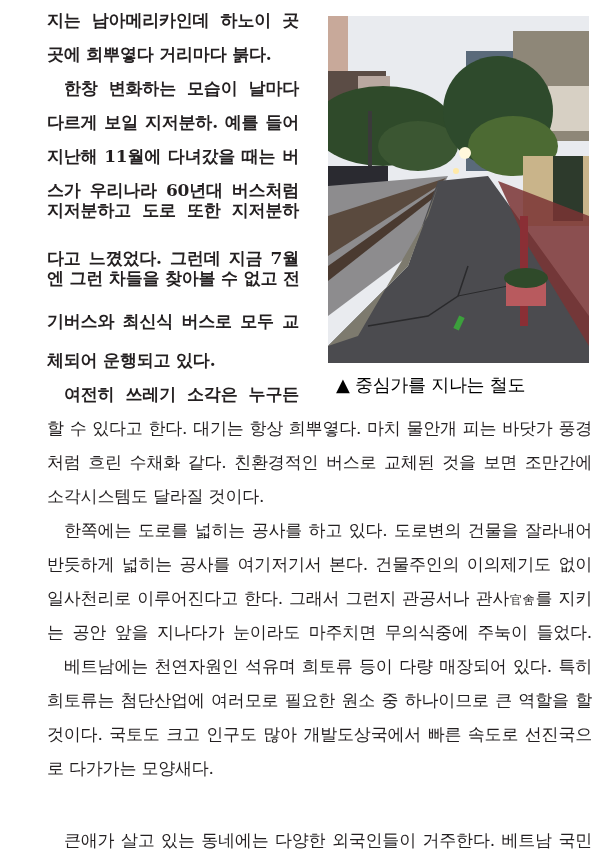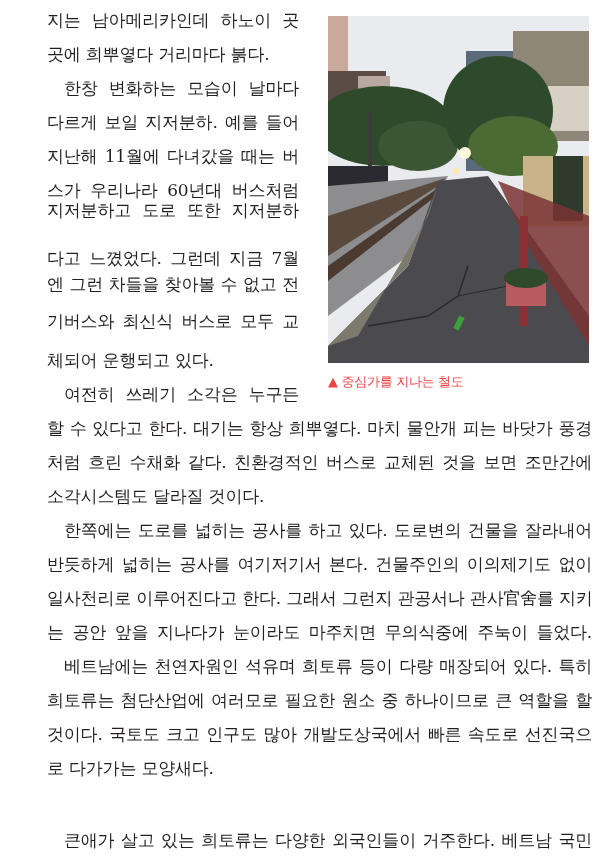--- a/index.html
+++ b/index.html
@@ -1,28 +1,28 @@
 <!DOCTYPE html>
 <html><head>
 <meta charset="utf-8">
 <style>
   html, body { margin: 0; padding: 0; background: #ffffff; }
   body { width: 605px; height: 867px; position: relative; overflow: hidden;
          font-family: "DejaVu Serif", "Liberation Serif", serif; color: #231f20; }
   .line { position: absolute; left: 47px; font-size: 17px; line-height: 20px;
           white-space: nowrap; letter-spacing: -0.2px; }
-  .narrow { width: 252px; text-align: justify; text-align-last: justify; }
+  .narrow { width: 252px; text-align: justify; text-align-last: justify; font-weight: bold; }
   .wide { width: 545px; text-align: justify; text-align-last: justify; }
   .last { text-align-last: left; }
   .indent { text-indent: 17px; }
   .photo { position: absolute; left: 328px; top: 16px; width: 261px; height: 347px;
            overflow: hidden; background: #e9ebef; }
-  .caption { position: absolute; left: 328px; top: 373px; font-family: "DejaVu Sans", "Liberation Sans", sans-serif;
-             font-size: 13px; color: #ef4444; letter-spacing: -0.3px; }
-  .small-hanja { font-size: 17px; }
+  .caption { position: absolute; left: 336px; top: 373px; font-family: "DejaVu Sans", "Liberation Sans", sans-serif;
+             font-size: 18px; color: #000000; letter-spacing: -0.3px; }
+  .small-hanja { font-size: 12px; }
 </style>
 </head>
 <body>
 
 <div class="photo">
   <svg width="261" height="347" viewBox="0 0 261 347">
     <rect x="0" y="0" width="261" height="347" fill="#e9ebef"></rect>
 
     <rect x="0" y="0" width="20" height="120" fill="#c8a99a"></rect>
     <rect x="0" y="55" width="58" height="70" fill="#5b4c45"></rect>
@@ -70,29 +70,29 @@
 </div>
 
 <div class="line narrow" style="top:10px">지는 남아메리카인데 하노이 곳</div>
 <div class="line narrow last" style="top:44px">곳에 희뿌옇다 거리마다 붉다.</div>
 <div class="line narrow indent" style="top:78px">한창 변화하는 모습이 날마다</div>
 <div class="line narrow" style="top:112px">다르게 보일 지저분하. 예를 들어</div>
 <div class="line narrow" style="top:146px">지난해 11월에 다녀갔을 때는 버</div>
 <div class="line narrow" style="top:180px">스가 우리나라 60년대 버스처럼</div>
 <div class="line narrow" style="top:200px">지저분하고 도로 또한 지저분하</div>
 <div class="line narrow" style="top:248px">다고 느꼈었다. 그런데 지금 7월</div>
-<div class="line narrow" style="top:274px">엔 그런 차들을 찾아볼 수 없고 전</div>
+<div class="line narrow" style="top:268px">엔 그런 차들을 찾아볼 수 없고 전</div>
 <div class="line narrow" style="top:311px">기버스와 최신식 버스로 모두 교</div>
 <div class="line narrow last" style="top:350px">체되어 운행되고 있다.</div>
 <div class="line narrow indent" style="top:384px">여전히 쓰레기 소각은 누구든</div>
 
 <div class="line wide" style="top:418px">할 수 있다고 한다. 대기는 항상 희뿌옇다. 마치 물안개 피는 바닷가 풍경</div>
 <div class="line wide" style="top:452px">처럼 흐린 수채화 같다. 친환경적인 버스로 교체된 것을 보면 조만간에</div>
 <div class="line wide last" style="top:486px">소각시스템도 달라질 것이다.</div>
 <div class="line wide indent" style="top:520px">한쪽에는 도로를 넓히는 공사를 하고 있다. 도로변의 건물을 잘라내어</div>
 <div class="line wide" style="top:554px">반듯하게 넓히는 공사를 여기저기서 본다. 건물주인의 이의제기도 없이</div>
 <div class="line wide" style="top:588px"><span>일사천리로 이루어진다고 한다. 그래서 그런지 관공서나 관사</span><span class="small-hanja">官舍</span><span>를 지키</span></div>
 <div class="line wide" style="top:622px">는 공안 앞을 지나다가 눈이라도 마주치면 무의식중에 주눅이 들었다.</div>
 <div class="line wide indent" style="top:656px">베트남에는 천연자원인 석유며 희토류 등이 다량 매장되어 있다. 특히</div>
 <div class="line wide" style="top:690px">희토류는 첨단산업에 여러모로 필요한 원소 중 하나이므로 큰 역할을 할</div>
 <div class="line wide" style="top:724px">것이다. 국토도 크고 인구도 많아 개발도상국에서 빠른 속도로 선진국으</div>
 <div class="line wide last" style="top:758px">로 다가가는 모양새다.</div>
-<div class="line wide indent" style="top:830px">큰애가 살고 있는 희토류는 다양한 외국인들이 거주한다. 베트남 국민</div>
+<div class="line wide indent" style="top:830px">큰애가 살고 있는 동네에는 다양한 외국인들이 거주한다. 베트남 국민</div>
 
 </body></html>

